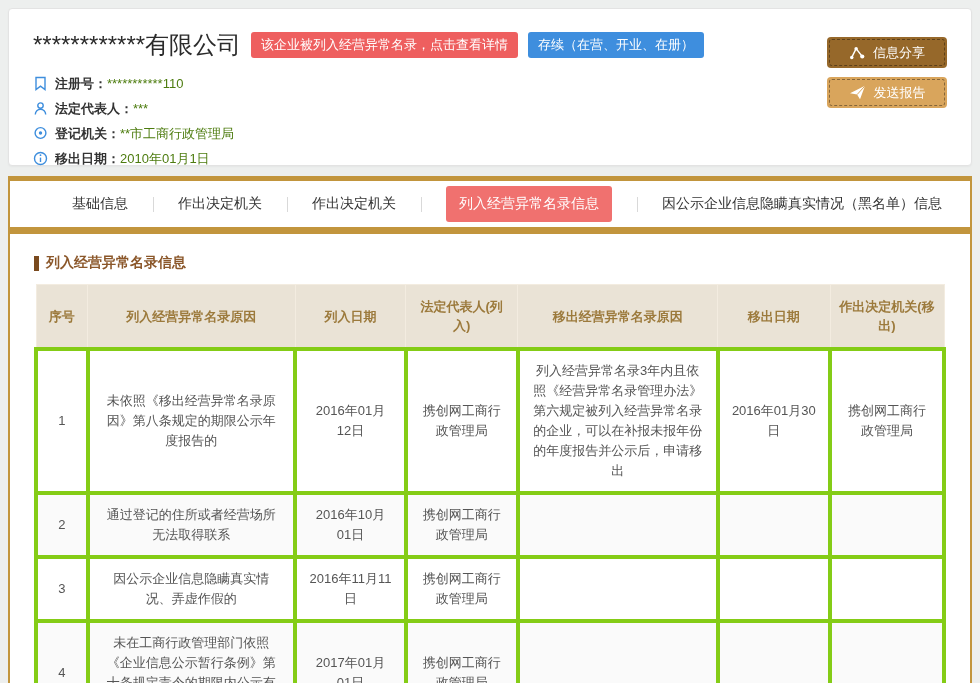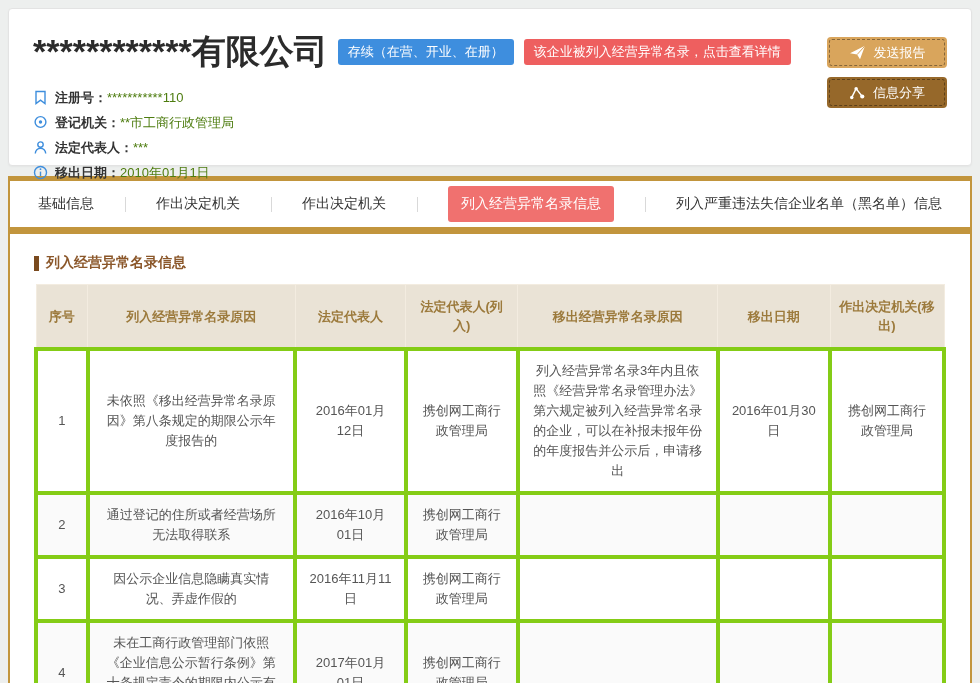--- a/index.html
+++ b/index.html
@@ -12,21 +12,21 @@
   .page { padding:8px; }
 
   
   .header-card {
     background:#fff; border:1px solid #e3e3e3; border-radius:4px;
     padding:20px 24px 18px 24px; height:158px;
     display:flex; justify-content:space-between;
     box-shadow:0 1px 2px rgba(0,0,0,.04);
   }
   .title-row { display:flex; align-items:center; gap:10px; margin-bottom:10px; }
-  .company-name { font-size:34px; font-weight:bold; color:#2b2b2b; letter-spacing:0; white-space:nowrap; }
+  .company-name { font-size:24px; font-weight:normal; color:#2b2b2b; letter-spacing:0; white-space:nowrap; }
   .badge { font-size:13px; color:#fff; padding:4px 10px; border-radius:3px; white-space:nowrap; }
   .badge-blue { background:#3e8ede; }
   .badge-red  { background:#ee5f5f; cursor:pointer; }
   .info-list { list-style:none; }
   .info-list li { display:flex; align-items:center; height:25px; }
   .info-icon { width:15px; height:15px; margin-right:7px; flex:0 0 15px; }
   .info-label { font-weight:bold; color:#333;text-align:right; }
   .info-value { color:#4d7c0f; }
 
   .header-actions { display:flex; flex-direction:column; gap:9px; padding-top:8px; }
@@ -44,21 +44,21 @@
   .btn-print { background:#5f431c; }
   .action-btn svg { flex:0 0 auto; }
 
   
   .main-card {
     margin-top:10px; background:#fff;
     border:2px solid #c2953d; border-top-width:5px; border-bottom-width:3px;
   }
   .tabbar {
     display:flex; align-items:center; justify-content:space-between;
-    height:46px; padding:0 28px; background:#fff;
+    height:46px; padding:0 28px; background:#fff;margin-left:34px;
   }
   .tab { font-size:14px; color:#333; cursor:pointer; white-space:nowrap; }
   .tab.active {
     background:#f0716f; color:#fff; padding:9px 13px; border-radius:3px;
   }
   .tab-sep { width:1px; height:15px; background:#d9d9d9; }
   .gold-bar { height:7px; background:#c2953d; }
 
   .section-title {
     display:flex; align-items:center; margin:20px 24px 12px 24px;
@@ -85,90 +85,90 @@
 </style>
 </head>
 <body>
 
 <div class="page">
 
   <div class="header-card">
     <div>
       <div class="title-row">
         <span class="company-name">************有限公司</span>
+        <span class="badge badge-red">该企业被列入经营异常名录，点击查看详情</span>
         <span class="badge badge-blue">存续（在营、开业、在册）</span>
-        <span class="badge badge-red">该企业被列入经营异常名录，点击查看详情</span>
       </div>
       <ul class="info-list">
         <li>
           <svg class="info-icon" viewBox="0 0 15 15" fill="none" stroke="#3e8edd" stroke-width="1.4">
               <path d="M3 1.5 h9 v12 l-4.5 -3.4 -4.5 3.4 z"></path>
             </svg>
           <span class="info-label">注册号：</span>
           <span class="info-value">***********110</span>
         </li>
         <li>
           <svg class="info-icon" viewBox="0 0 15 15" fill="none" stroke="#3e8edd" stroke-width="1.4">
+              <circle cx="7.5" cy="4.6" r="2.7"></circle>
+              <path d="M2.3 13.5 a5.2 5.2 0 0 1 10.4 0"></path>
+            </svg>
+          <span class="info-label">法定代表人：</span>
+          <span class="info-value">***</span>
+        </li>
+        <li>
+          <svg class="info-icon" viewBox="0 0 15 15" fill="none" stroke="#3e8edd" stroke-width="1.4">
               <circle cx="7.5" cy="7" r="5.4"></circle>
               <circle cx="7.5" cy="7" r="1.7" fill="#3e8edd" stroke="none"></circle>
             </svg>
           <span class="info-label">登记机关：</span>
           <span class="info-value">**市工商行政管理局</span>
-        </li>
-        <li>
-          <svg class="info-icon" viewBox="0 0 15 15" fill="none" stroke="#3e8edd" stroke-width="1.4">
-              <circle cx="7.5" cy="4.6" r="2.7"></circle>
-              <path d="M2.3 13.5 a5.2 5.2 0 0 1 10.4 0"></path>
-            </svg>
-          <span class="info-label">法定代表人：</span>
-          <span class="info-value">***</span>
         </li>
         <li>
           <svg class="info-icon" viewBox="0 0 15 15" fill="none" stroke="#3e8edd" stroke-width="1.4">
               <circle cx="7.5" cy="7.5" r="6"></circle>
               <line x1="7.5" y1="6.6" x2="7.5" y2="11"></line>
               <circle cx="7.5" cy="4.2" r="0.9" fill="#3e8edd" stroke="none"></circle>
             </svg>
           <span class="info-label">移出日期：</span>
           <span class="info-value">2010年01月1日</span>
         </li>
       </ul>
     </div>
 
     <div class="header-actions">
-      <button class="action-btn btn-send">
-        <svg width="17" height="15" viewBox="0 0 20 18">
-            <path d="M1 10 L19 1 L13 17 L9.5 11.5 Z" fill="#fff"></path>
-            <path d="M9.5 11.5 L19 1" stroke="#d9a55c" stroke-width="1.2"></path>
-          </svg>
-        <span>发送报告</span>
-      </button>
       <button class="action-btn btn-share">
         <svg width="16" height="14" viewBox="0 0 18 16">
             <path d="M3 13 L8 3 M8 3 L15 12" stroke="#fff" stroke-width="1.6" fill="none"></path>
             <circle cx="3" cy="13" r="2" fill="#fff"></circle>
             <circle cx="8" cy="3" r="2" fill="#fff"></circle>
             <circle cx="15" cy="12" r="2.4" fill="#fff"></circle>
           </svg>
         <span>信息分享</span>
       </button>
+      <button class="action-btn btn-send">
+        <svg width="17" height="15" viewBox="0 0 20 18">
+            <path d="M1 10 L19 1 L13 17 L9.5 11.5 Z" fill="#fff"></path>
+            <path d="M9.5 11.5 L19 1" stroke="#d9a55c" stroke-width="1.2"></path>
+          </svg>
+        <span>发送报告</span>
+      </button>
     </div>
   </div>
 
   <div class="main-card">
     <div class="tabbar">
       <span class="tab">基础信息</span>
       <span class="tab-sep"></span>
       <span class="tab">作出决定机关</span>
       <span class="tab-sep"></span>
       <span class="tab">作出决定机关</span>
       <span class="tab-sep"></span>
       <span class="tab active">列入经营异常名录信息</span>
       <span class="tab-sep"></span>
-      <span class="tab">列入严重违法失信企业名单（黑名单）信息</span>
+      <span class="tab">因公示企业信息隐瞒真实情况（黑名单）信息</span>
     </div>
     <div class="gold-bar"></div>
 
     <div class="section-title">
       <span class="mark"></span>
       <span>列入经营异常名录信息</span>
     </div>
 
     <table class="records">
       <colgroup>
@@ -177,21 +177,21 @@
           <col style="width:112px">
           <col style="width:114px">
         <col style="width:204px">
           <col style="width:114px">
           <col style="width:116px">
       </colgroup>
       <thead>
         <tr>
           <th>序号</th>
           <th>列入经营异常名录原因</th>
-          <th>法定代表人</th>
+          <th>列入日期</th>
           <th>法定代表人(列入)</th>
           <th>移出经营异常名录原因</th>
           <th>移出日期</th>
           <th>作出决定机关(移出)</th>
         </tr>
       </thead>
       <tbody>
         <tr>
           <td>1</td>
           <td class="ta-l">未依照《移出经营异常名录原因》第八条规定的期限公示年度报告的</td>

